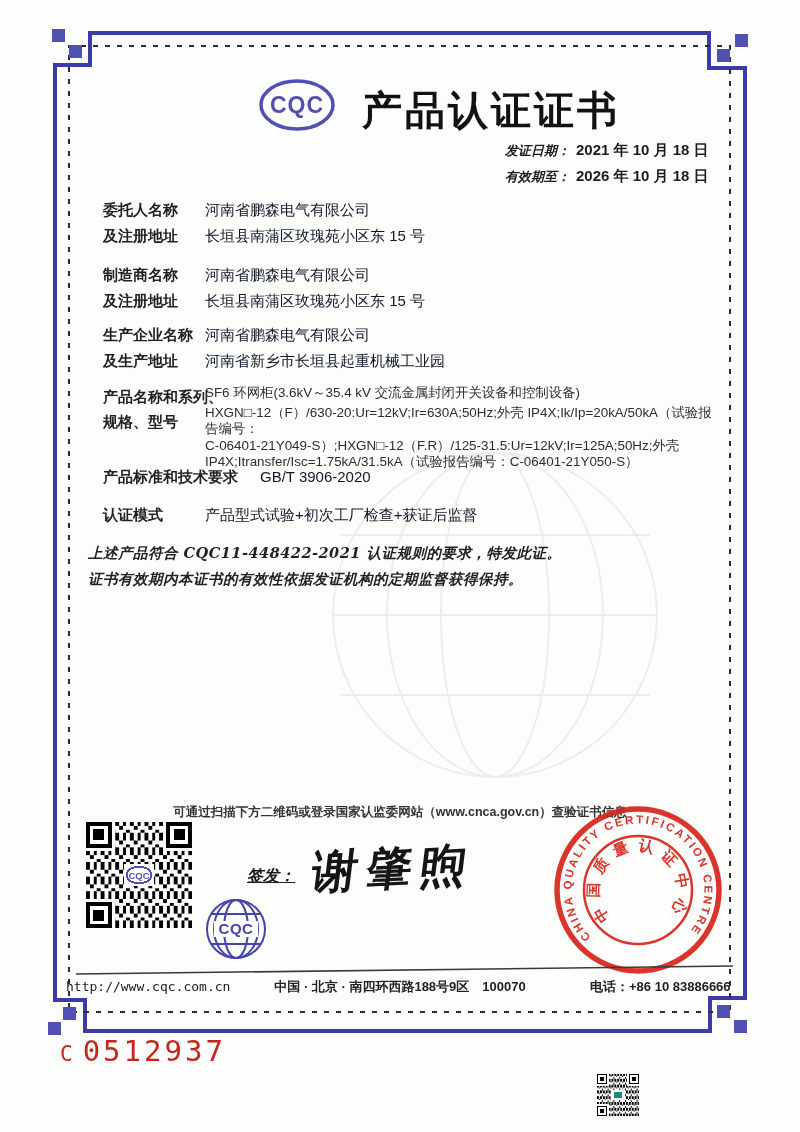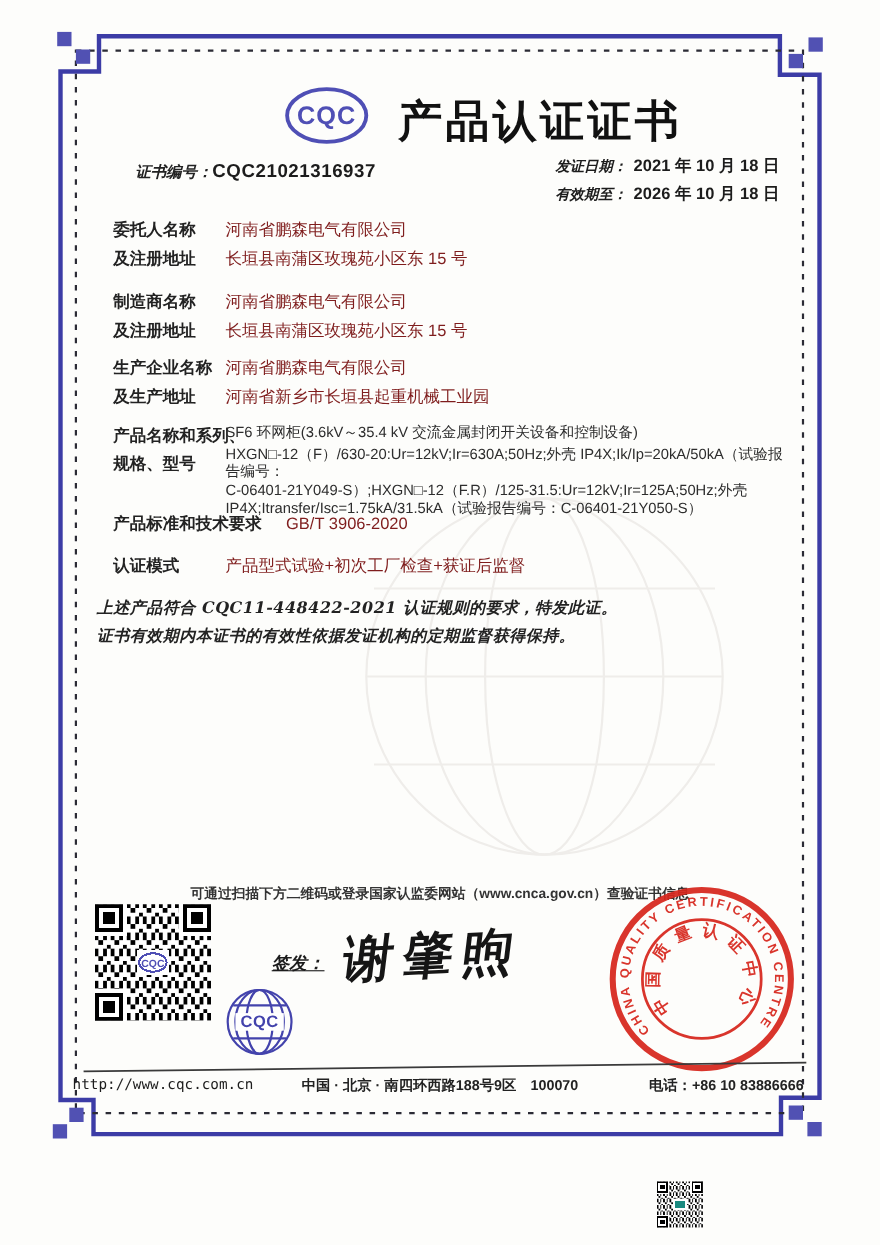--- a/index.html
+++ b/index.html
@@ -16,21 +16,21 @@
   .title { font-size:40px; font-weight:bold; letter-spacing:3px; color:#111; }
   .kai { font-family:"DejaVu Serif","Liberation Serif",serif; font-style:italic; }
   .certno-label { font-size:14px; font-weight:bold; color:#222; }
   .certno-value { font-size:17px; font-weight:bold; letter-spacing:0.5px; }
   .date-row { display:flex; align-items:center; margin-bottom:7px; }
   .date-label { font-size:13px; font-weight:bold; margin-right:6px; }
   .date-value { font-size:15px; font-weight:bold; }
 
   
   .flabel { font-size:15px; font-weight:bold; color:#222; line-height:26px; }
-  .fvalue { font-size:15px; color:#7f1d1d; line-height:26px; }
+  .fvalue { font-size:15px; color:#0f172a; line-height:26px; }
   .pline  { font-size:13.4px; color:#2d2d2d; line-height:16.5px; }
   .statement { font-size:14.5px; font-weight:bold; letter-spacing:0.5px; line-height:26px; color:#222; }
 
   .verify-note { font-size:12.5px; font-weight:bold; color:#333; text-align:center; width:800px; }
 
   .sign-label { font-size:16px; font-weight:bold;text-decoration:underline; }
   .signature {
     font-family:"DejaVu Serif","Liberation Serif",serif;
     font-size:46px; font-weight:bold; color:#151515;
     transform:rotate(-3deg) skewX(-10deg); letter-spacing:8px;
@@ -74,24 +74,20 @@
       <line x1="20" y1="255" x2="330" y2="255"></line>
     </g>
   </svg>
 
   <svg class="abs" style="left:257px;top:78px" width="80" height="54">
     <ellipse cx="40" cy="27" rx="36" ry="24" fill="none" stroke="#4f4fb5" stroke-width="3.5"></ellipse>
     <text x="40" y="35" text-anchor="middle" font-size="23" font-weight="bold" fill="#4f4fb5" letter-spacing="1">CQC</text>
   </svg>
   <div class="abs title" style="left:362px;top:83px">产品认证证书</div>
 
-  <div class="abs" style="left:123px;top:146px;display:flex;align-items:baseline">
-    <span class="kai certno-label">证书编号：</span>
-    <span class="certno-value">CQC21021316937</span>
-  </div>
 
   <div class="abs" style="left:505px;top:141px">
     <div class="date-row">
       <span class="kai date-label">发证日期：</span>
       <span class="date-value">2021 年 10 月 18 日</span>
     </div>
     <div class="date-row">
       <span class="kai date-label">有效期至：</span>
       <span class="date-value">2026 年 10 月 18 日</span>
     </div>
@@ -198,20 +194,23 @@
     </text>
   </svg>
 
   <svg class="abs" style="left:0;top:0" width="800" height="1132">
     <line x1="76" y1="974" x2="733" y2="966" stroke="#3a3a3a" stroke-width="1.6"></line>
   </svg>
   <div class="abs footer-url" style="left:66px;top:979px">http://www.cqc.com.cn</div>
   <div class="abs footer-text" style="left:150px;top:978px;width:500px;text-align:center">中国 · 北京 · 南四环西路188号9区　100070</div>
   <div class="abs footer-text" style="left:590px;top:978px">电话：+86 10 83886666</div>
 
+  <div class="abs serial" style="left:60px;top:1034px">
+    <span class="pfx">C</span><span class="num">0512937</span>
+  </div>
 
   <svg class="abs" style="left:597px;top:1074px" width="42" height="42" viewBox="0 0 29 29" shape-rendering="crispEdges">
     <rect width="29" height="29" fill="url(#qrp)"></rect>
     <g>
       <rect x="0" y="0" width="8" height="8" fill="#fff"></rect>
         <rect x="21" y="0" width="8" height="8" fill="#fff"></rect>
         <rect x="0" y="21" width="8" height="8" fill="#fff"></rect>
       <rect x="0" y="0" width="7" height="7"></rect>
         <rect x="1" y="1" width="5" height="5" fill="#fff"></rect>
         <rect x="2" y="2" width="3" height="3"></rect>

